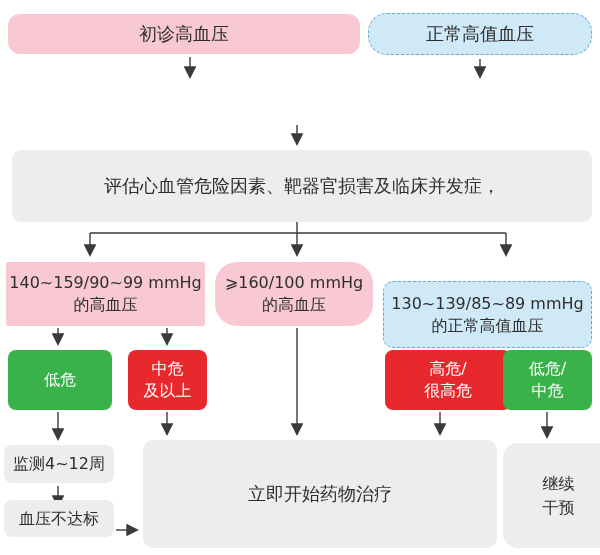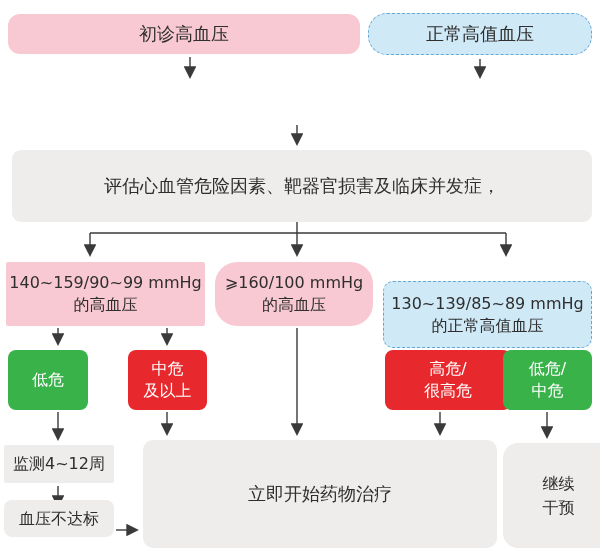--- a/index.html
+++ b/index.html
@@ -27,25 +27,25 @@
   .f17{font-size:18px;}
   .f16{font-size:16px;}
 
   #b-initial{left:8px;top:14px;width:352px;height:40px;}
   #b-normal{left:368px;top:13px;width:224px;height:42px;}
   #b-lifestyle{left:6px;top:85px;width:586px;height:37px;}
   #b-assess{left:12px;top:150px;width:580px;height:72px;line-height:1.6;}
   #b-branch1{left:6px;top:262px;width:199px;height:64px;border-radius:2px;}
   #b-branch2{left:215px;top:262px;width:158px;height:64px;border-radius:22px;}
   #b-branch3{left:383px;top:261px;width:209px;height:67px;border-radius:10px;margin-top:20px;}
-  #b-risk-low{left:8px;top:350px;width:80px;height:60px;}
+  #b-risk-low{left:8px;top:350px;width:104px;height:60px;}
   #b-risk-mid{left:128px;top:350px;width:79px;height:60px;}
   #b-risk-high{left:385px;top:350px;width:126px;height:60px;}
   #b-risk-lowmid{left:503px;top:350px;width:89px;height:60px;}
-  #b-monitor{left:4px;top:445px;width:110px;height:38px;border-radius:2px;}
+  #b-monitor{left:4px;top:445px;width:110px;height:38px;border-radius:8px;}
   #b-notmet{left:4px;top:500px;width:110px;height:37px;border-radius:8px;}
   #b-medication{left:143px;top:440px;width:354px;height:108px;border-radius:10px;}
   #b-continue{left:503px;top:443px;width:111px;height:105px;border-radius:15px;line-height:1.5;}
 </style>
 </head>
 <body>
 
 <div class="stage">
 
   <svg class="overlay" viewBox="0 0 600 555" xmlns="http://www.w3.org/2000/svg">

